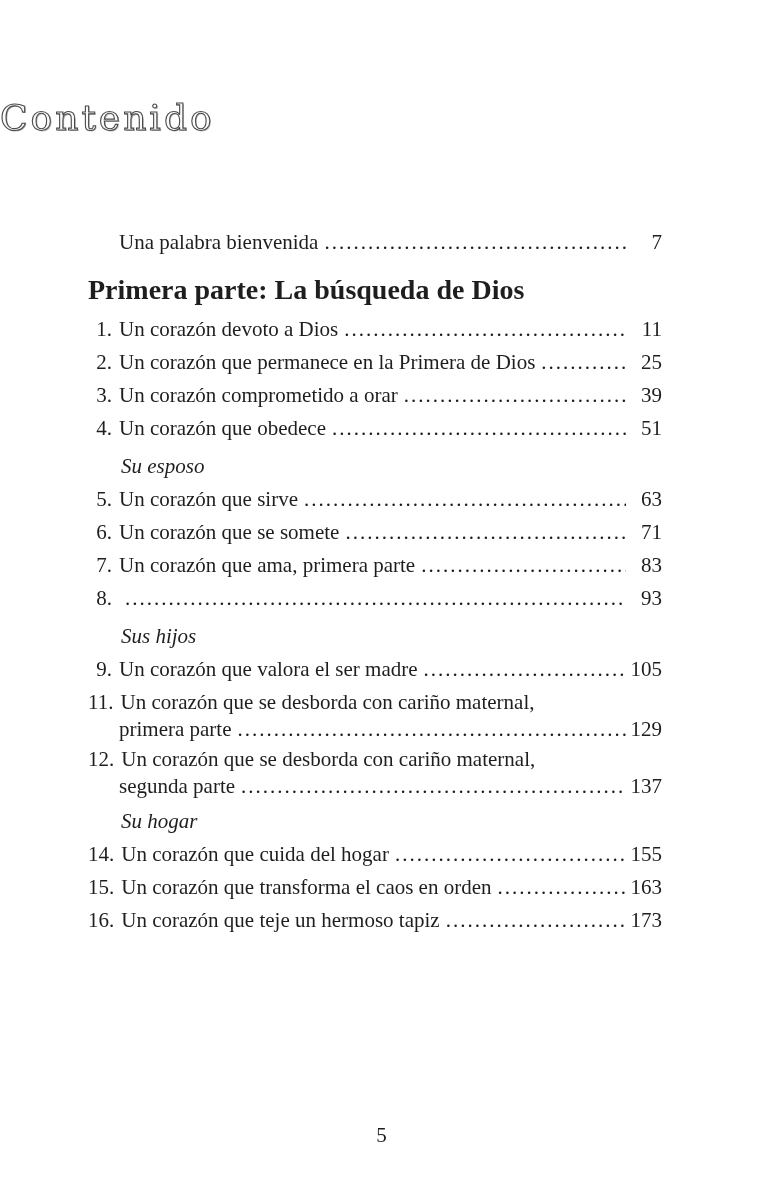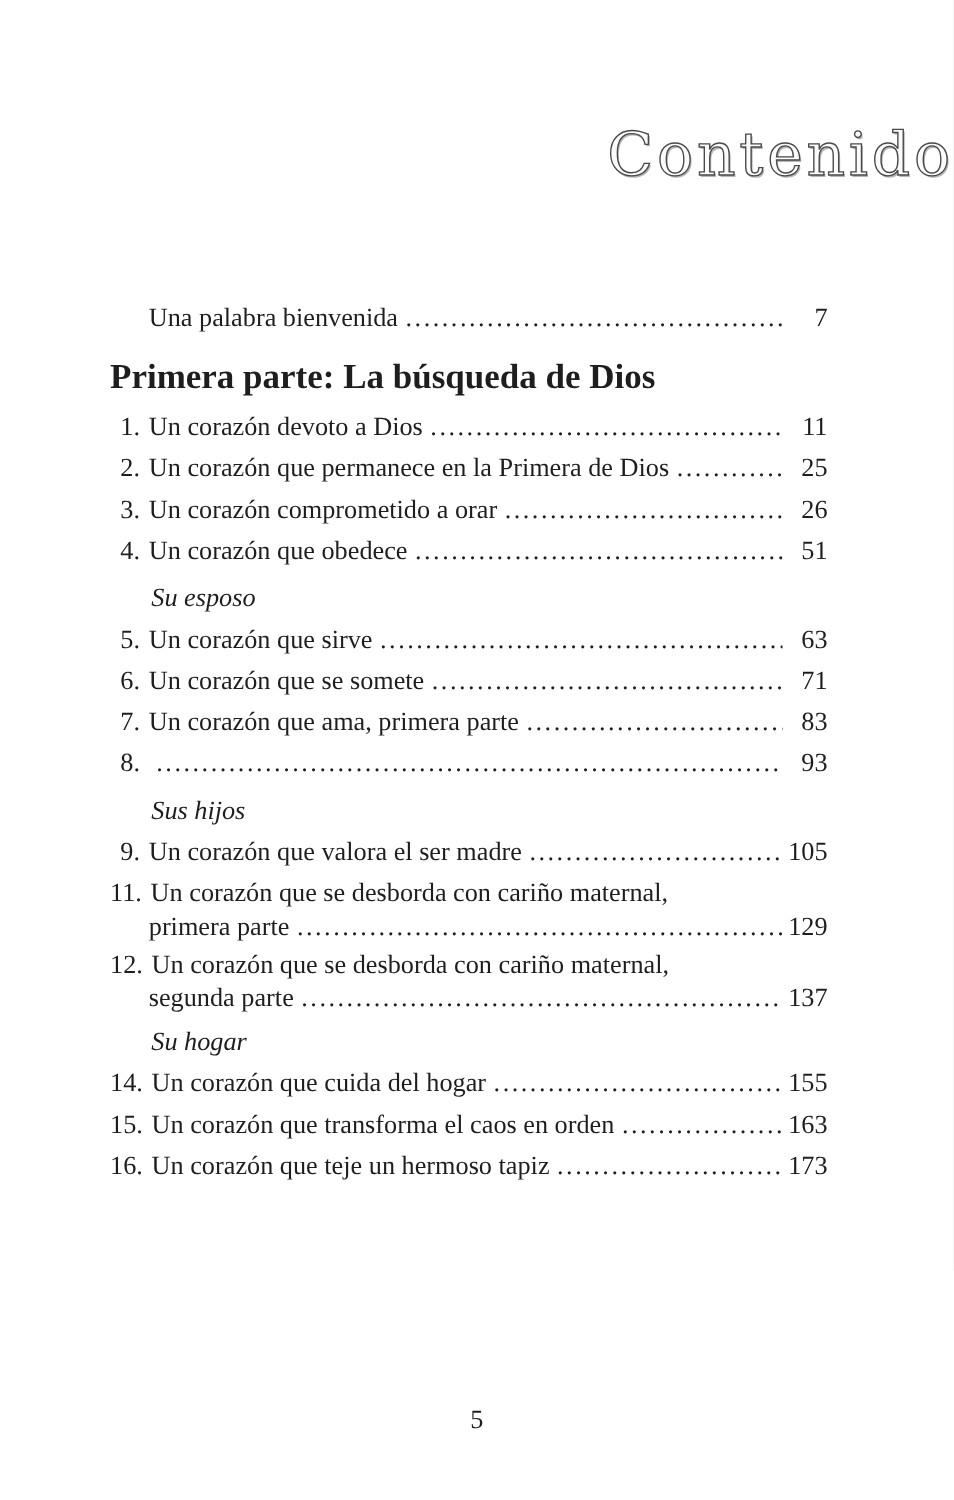--- a/index.html
+++ b/index.html
@@ -7,24 +7,24 @@
     position: relative;
     width: 763px;
     height: 1200px;
     margin: 0 auto;
     background: #ffffff;
     font-family: "Liberation Serif", serif;
     color: #1e1e1e;
     overflow: hidden;
   }
   .title {
-    text-align: right;
+    text-align: left;
     margin: 100px 0 90px 0;
     font-family: "DejaVu Serif", serif;
-    font-size: 48px;
+    font-size: 36px;
     line-height: 1;
     letter-spacing: 3px;
     color: #555;
     font-weight: normal;
   }
   @supports (-webkit-text-stroke: 1px #000) {
     .title {
       color: #fbfbfb;
       -webkit-text-stroke: 1.1px #4a4a4a;
       text-shadow: 1.2px 1.2px 0.5px #b5b5b5;
@@ -110,21 +110,21 @@
       <div class="row">
         <span class="num">2.</span>
         <span class="label">Un corazón que permanece en la Primera de Dios</span>
         <span class="dots"></span>
         <span class="pg">25</span>
       </div>
       <div class="row">
         <span class="num">3.</span>
         <span class="label">Un corazón comprometido a orar</span>
         <span class="dots"></span>
-        <span class="pg">26</span>
+        <span class="pg">39</span>
       </div>
       <div class="row">
         <span class="num">4.</span>
         <span class="label">Un corazón que obedece</span>
         <span class="dots"></span>
         <span class="pg">51</span>
       </div>
       <div class="sub">Su esposo</div>
       <div class="row">
         <span class="num">5.</span>

